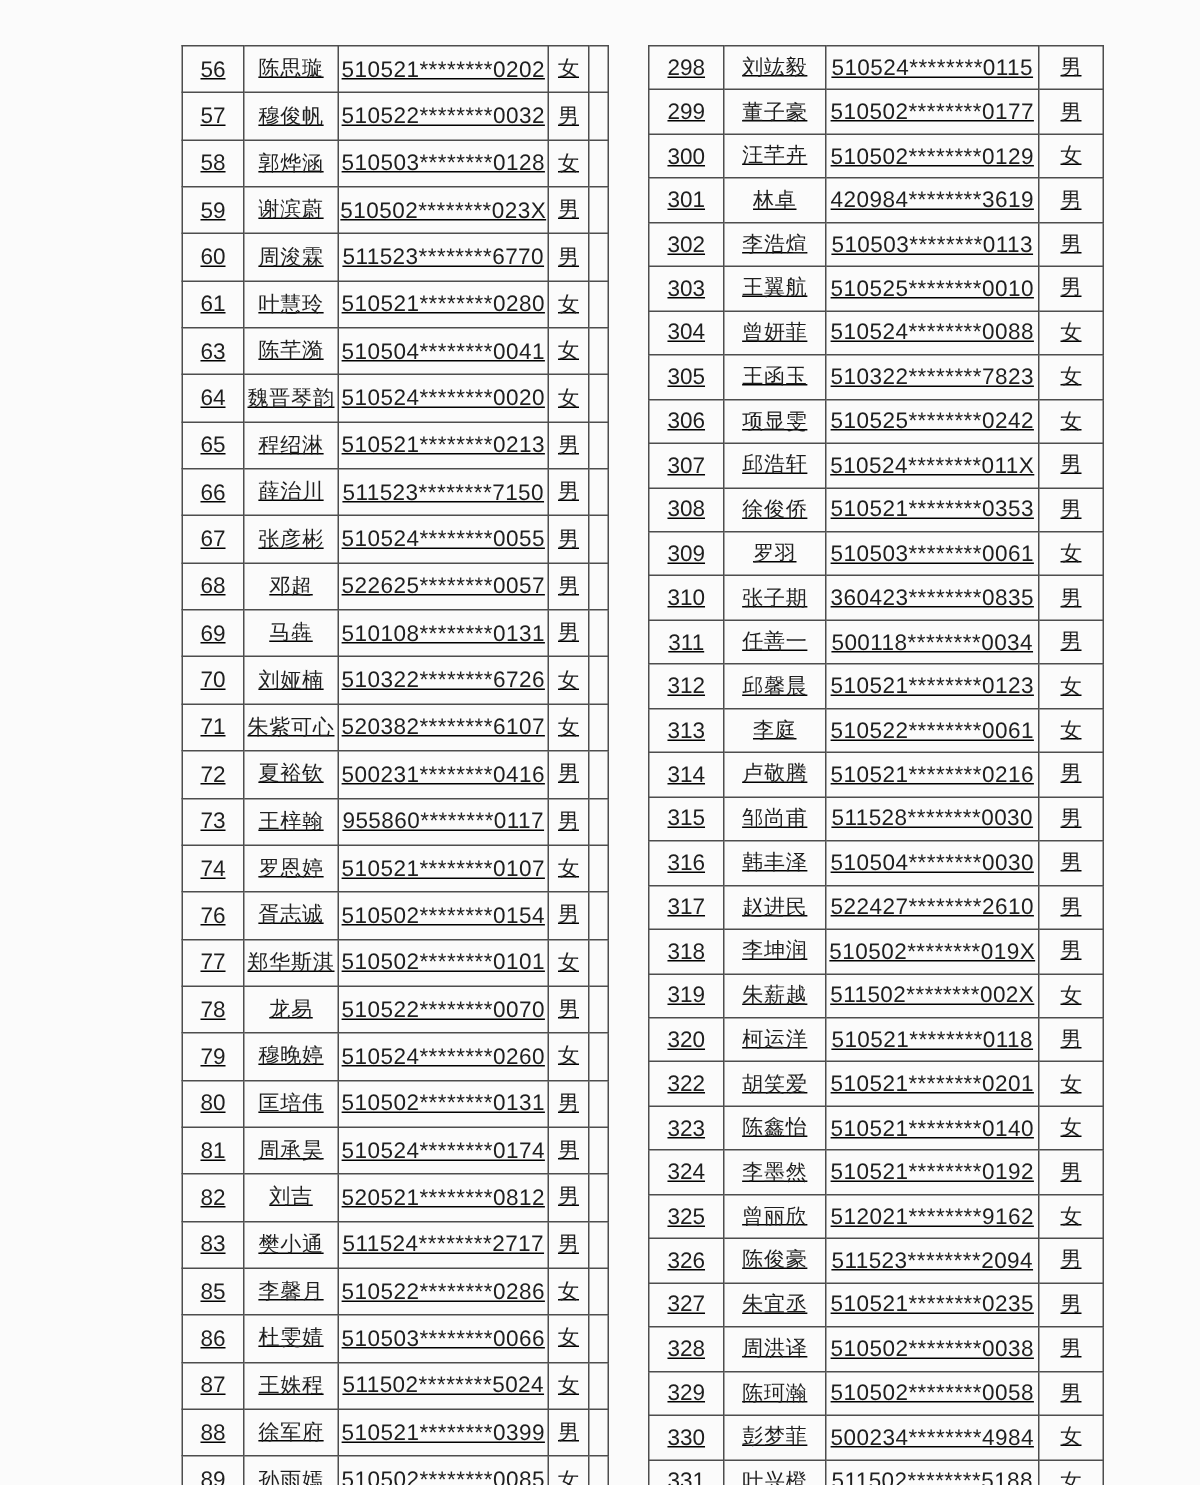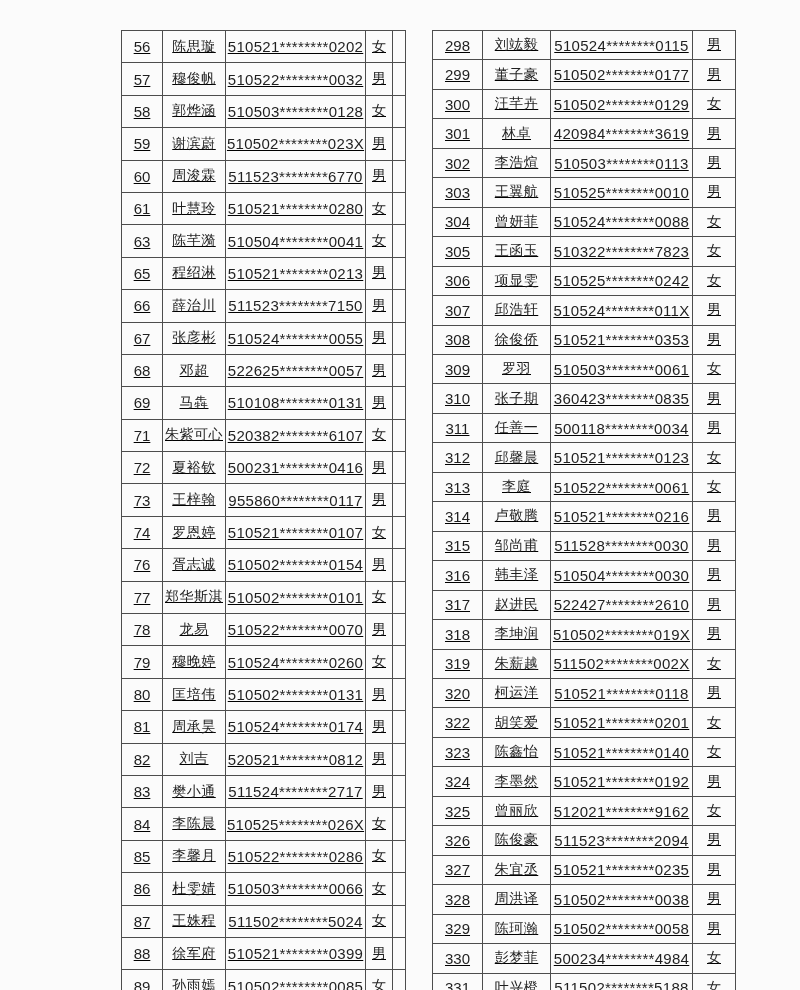--- a/index.html
+++ b/index.html
@@ -117,20 +117,27 @@
           <td class="spacer"></td>
         </tr>
         <tr>
           <td class="no">63</td>
           <td class="name">陈芊漪</td>
           <td class="id">510504********0041</td>
           <td class="gender">女</td>
           <td class="spacer"></td>
         </tr>
         <tr>
+          <td class="no">64</td>
+          <td class="name">魏晋琴韵</td>
+          <td class="id">510524********0020</td>
+          <td class="gender">女</td>
+          <td class="spacer"></td>
+        </tr>
+        <tr>
           <td class="no">65</td>
           <td class="name">程绍淋</td>
           <td class="id">510521********0213</td>
           <td class="gender">男</td>
           <td class="spacer"></td>
         </tr>
         <tr>
           <td class="no">66</td>
           <td class="name">薛治川</td>
           <td class="id">511523********7150</td>
@@ -152,20 +159,27 @@
           <td class="spacer"></td>
         </tr>
         <tr>
           <td class="no">69</td>
           <td class="name">马犇</td>
           <td class="id">510108********0131</td>
           <td class="gender">男</td>
           <td class="spacer"></td>
         </tr>
         <tr>
+          <td class="no">70</td>
+          <td class="name">刘娅楠</td>
+          <td class="id">510322********6726</td>
+          <td class="gender">女</td>
+          <td class="spacer"></td>
+        </tr>
+        <tr>
           <td class="no">71</td>
           <td class="name">朱紫可心</td>
           <td class="id">520382********6107</td>
           <td class="gender">女</td>
           <td class="spacer"></td>
         </tr>
         <tr>
           <td class="no">72</td>
           <td class="name">夏裕钦</td>
           <td class="id">500231********0416</td>
@@ -233,27 +247,20 @@
           <td class="name">刘吉</td>
           <td class="id">520521********0812</td>
           <td class="gender">男</td>
           <td class="spacer"></td>
         </tr>
         <tr>
           <td class="no">83</td>
           <td class="name">樊小通</td>
           <td class="id">511524********2717</td>
           <td class="gender">男</td>
-          <td class="spacer"></td>
-        </tr>
-        <tr>
-          <td class="no">84</td>
-          <td class="name">李陈晨</td>
-          <td class="id">510525********026X</td>
-          <td class="gender">女</td>
           <td class="spacer"></td>
         </tr>
         <tr>
           <td class="no">85</td>
           <td class="name">李馨月</td>
           <td class="id">510522********0286</td>
           <td class="gender">女</td>
           <td class="spacer"></td>
         </tr>
         <tr>

